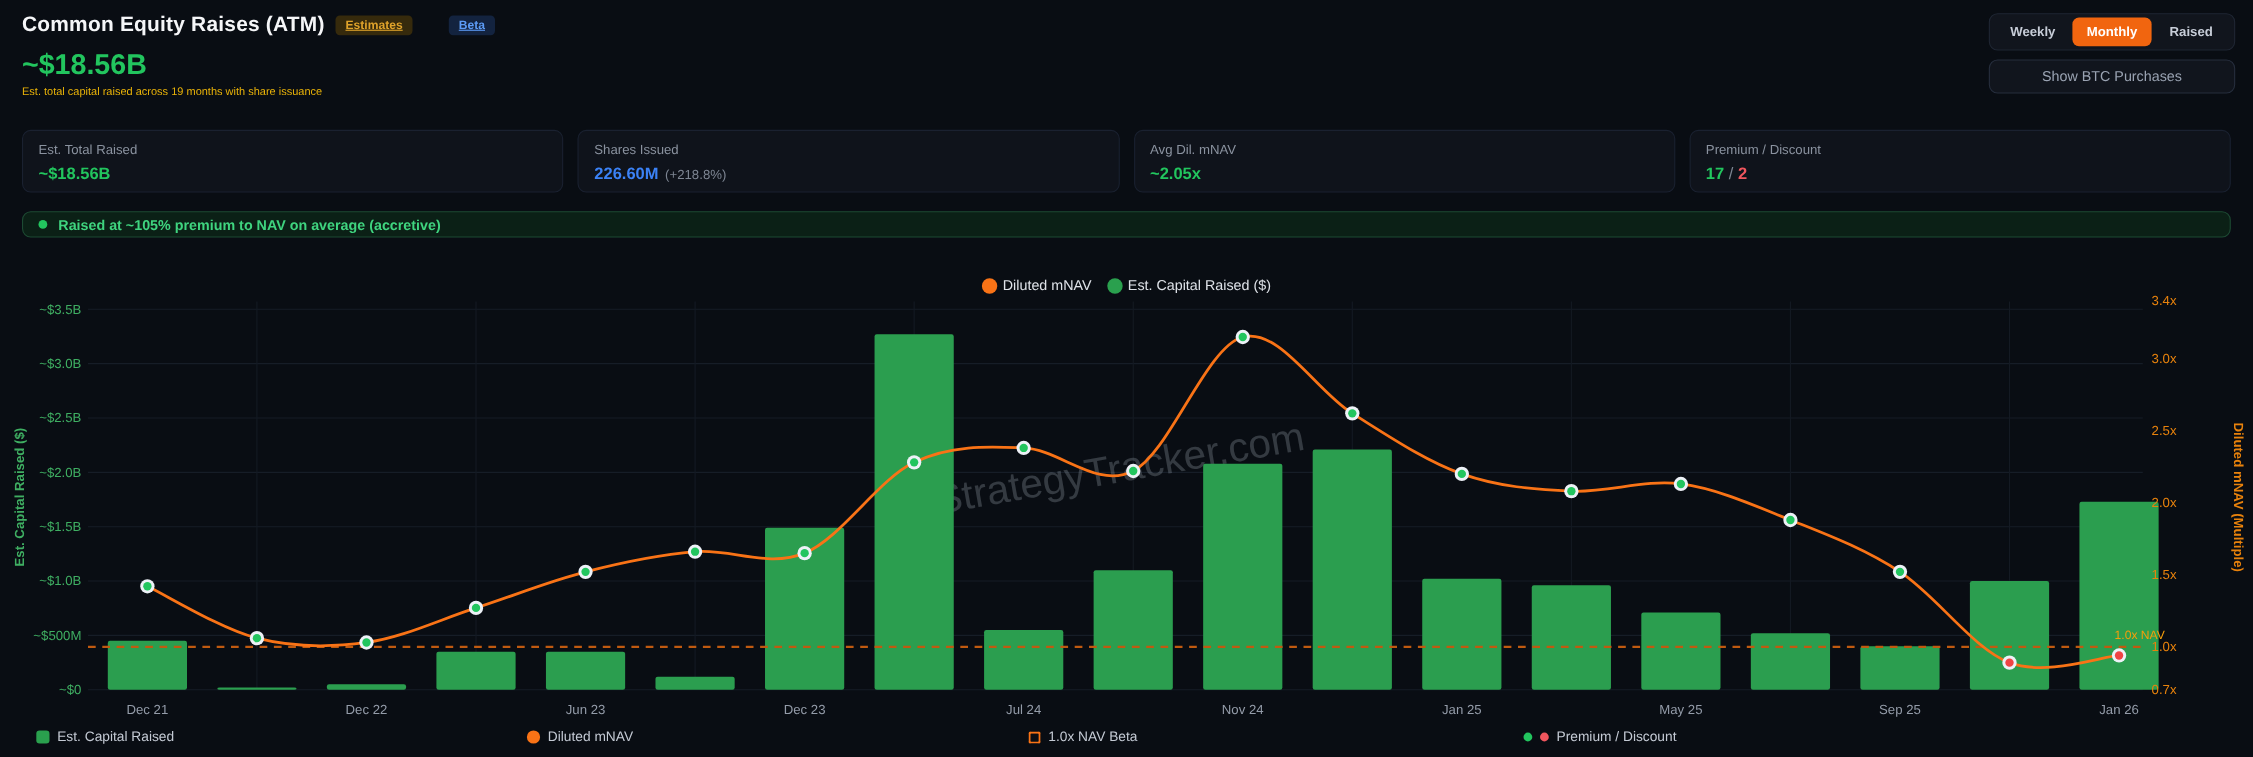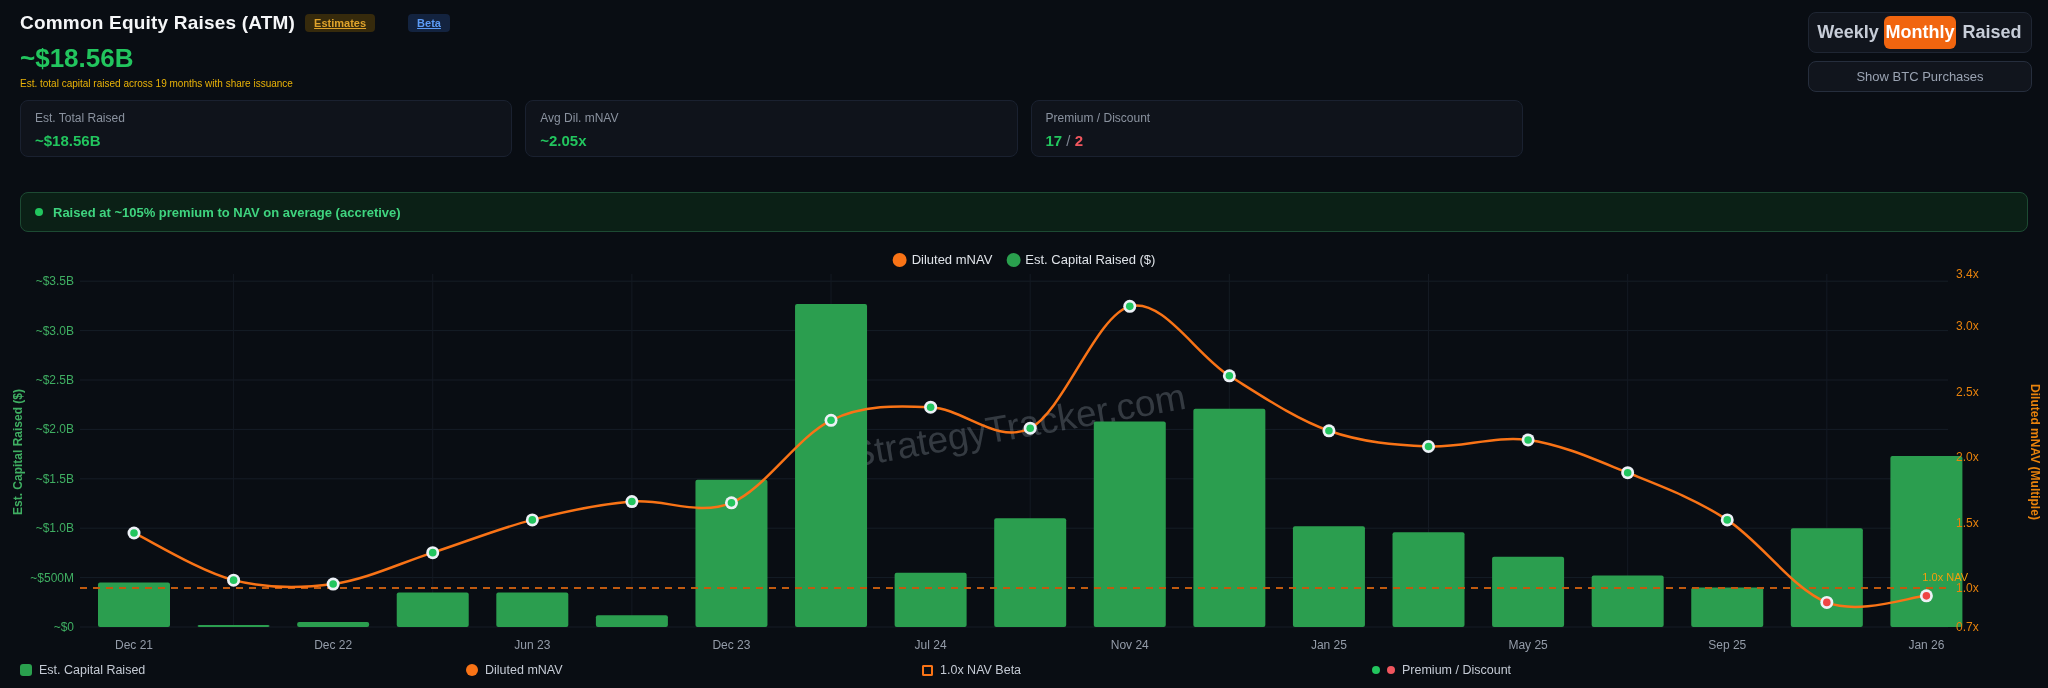--- a/index.html
+++ b/index.html
@@ -14,48 +14,48 @@
   .title-row { display:flex; align-items:center; gap:10px; }
   .title { font-size:19px; font-weight:bold; color:#f5f6f8; letter-spacing:0.2px; }
   .badge { font-size:11px; padding:3px 9px; border-radius:4px; font-weight:bold;text-decoration:underline; }
   .badge-estimates { background:#362a0c; color:#dfa32b; }
   .badge-beta { background:#13233f; color:#5c9bf5;margin-left:23px; }
   .total { margin-top:9px; font-size:26px; font-weight:bold; color:#22c55e; }
   .subtitle { margin-top:4px; font-size:10px; color:#eab308; }
   
   .controls { position:absolute; right:16px; top:12px; width:224px; display:flex; flex-direction:column; gap:8px; z-index:2; }
   .segmented { display:flex; background:#11151d; border:1px solid #1f2633; border-radius:8px; padding:3px; }
-  .seg-btn { flex:1; text-align:center; padding:6px 0; font-size:18px; font-weight:bold; color:#c7cdd8;
+  .seg-btn { flex:1; text-align:center; padding:6px 0; font-size:12px; font-weight:bold; color:#c7cdd8;
              border-radius:6px; background:transparent; border:none; cursor:pointer; font-family:inherit; }
   .seg-btn.active { background:#f1650f; color:#ffffff; }
   .btc-btn { background:#11151d; border:1px solid #262e3d; border-radius:8px; padding:7px 0;
              font-size:13px; color:#9aa3b2; text-align:center; cursor:pointer; font-family:inherit; }
   
-  .stats { position:absolute; left:20px; top:100px; width:2008px; display:grid;
+  .stats { position:absolute; left:20px; top:118px; width:2008px; display:grid;
            grid-template-columns:repeat(4,1fr); gap:13px; z-index:2; }
   .card { background:#0f131b; border:1px solid #1a2130; border-radius:8px; padding:10px 14px; height:57px; }
   .card-label { font-size:12px; color:#8a929f; }
   .card-value { margin-top:7px; font-size:15px; font-weight:bold; }
   .v-green { color:#22c55e; } .v-blue { color:#3b82f6; } .v-red { color:#f0565e; }
   .v-sub { color:#7d8592; font-weight:normal; font-size:12px; margin-left:6px; }
   .v-sep { color:#7d8592; font-weight:normal; }
   
-  .banner { position:absolute; left:20px; top:192px; width:2008px; height:40px; background:#0b2016;
+  .banner { position:absolute; left:20px; top:192px; width:2008px; height:24px; background:#0b2016;
             border:1px solid #1d4a33; border-radius:8px; display:flex; align-items:center; gap:10px;
             padding:0 14px; z-index:2; }
   .banner-dot { width:8px; height:8px; border-radius:50%; background:#22c55e; }
   .banner-text { font-size:13px; color:#3fd47f; font-weight:bold; }
   
   .legend-top { position:absolute; top:252px; left:50%; transform:translateX(-50%); display:flex;
                 gap:14px; align-items:center; z-index:2; }
   .lt-item { display:flex; align-items:center; gap:5px; font-size:13px; color:#dfe3e9; cursor:pointer; }
   .lt-dot { width:14px; height:14px; border-radius:50%; }
   .lt-orange { background:#f97316; } .lt-green { background:#2aa04e; }
   .lb-item { position:absolute; top:663px; display:flex; align-items:center; gap:7px; font-size:12.5px;
-             color:#c4cad4; z-index:2; cursor:pointer; }
+             color:#c4cad4; z-index:2; cursor:pointer;margin-left:13px; }
   .lb-1 { left:20px; } .lb-2 { left:466px; } .lb-3 { left:922px; } .lb-4 { left:1372px; }
   .lb-sq { width:12px; height:12px; border-radius:3px; background:#2aa04e; }
   .lb-circle { width:12px; height:12px; border-radius:50%; background:#f97316; }
   .lb-dash { width:11px; height:11px; border:2px dashed #f97316; border-radius:2px; }
   .lb-dot { width:8px; height:8px; border-radius:50%; }
   .lb-dot-green { background:#22c55e; } .lb-dot-red { background:#f0565e; }
   
   #chart-svg { position:absolute; left:0; top:0; z-index:1; }
   #chart-svg text { font-family:"Liberation Sans", sans-serif; }
 </style>
@@ -188,20 +188,26 @@
   </div>
   <button class="btc-btn">Show BTC Purchases</button>
 </div>
 
 <div class="stats">
   <div class="card">
     <div class="card-label">Est. Total Raised</div>
     <div class="card-value v-green">~$18.56B</div>
   </div>
   <div class="card">
+    <div class="card-label">Shares Issued</div>
+    <div class="card-value v-blue">
+      <span>226.60M</span><span class="v-sub">(+218.8%)</span>
+    </div>
+  </div>
+  <div class="card">
     <div class="card-label">Avg Dil. mNAV</div>
     <div class="card-value v-green">~2.05x</div>
   </div>
   <div class="card">
     <div class="card-label">Premium / Discount</div>
     <div class="card-value">
       <span class="v-green">17</span><span class="v-sep"> / </span><span class="v-red">2</span>
     </div>
   </div>
 </div>

